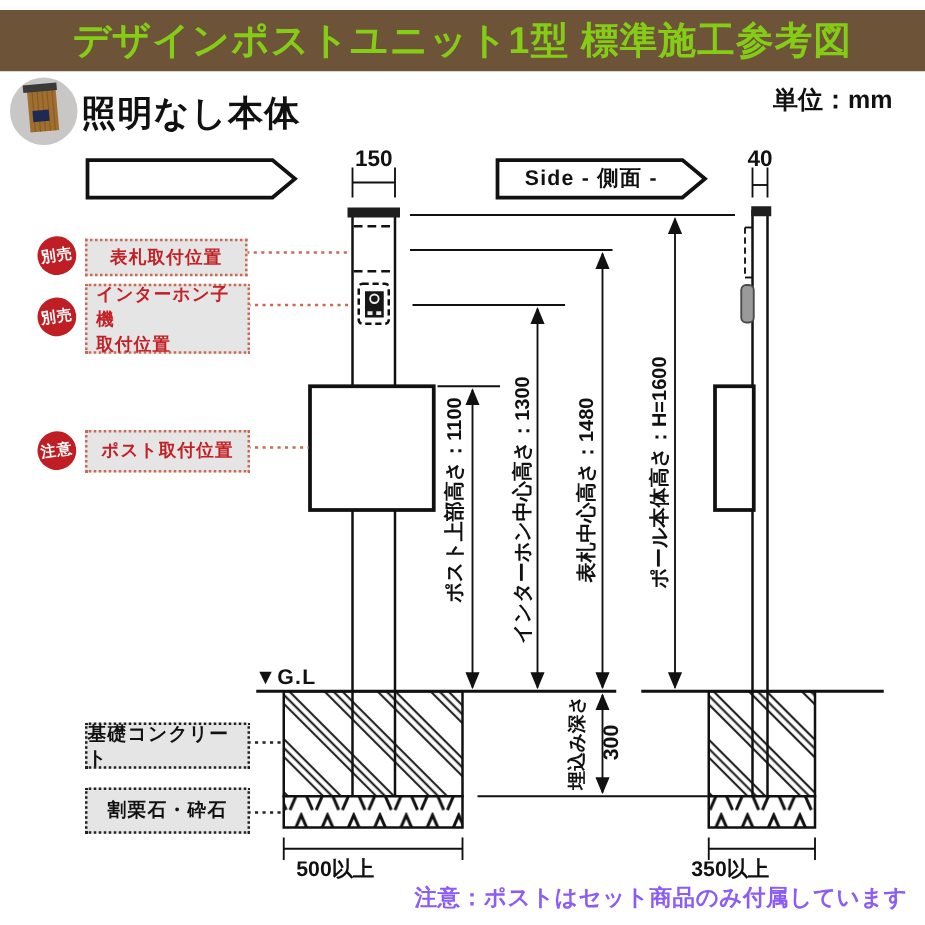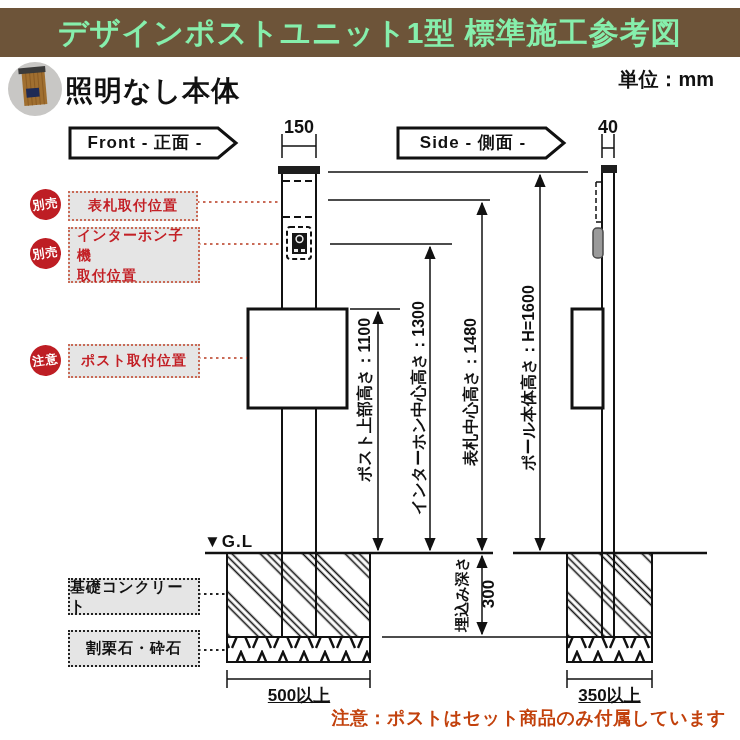--- a/index.html
+++ b/index.html
@@ -1,39 +1,39 @@
 <!DOCTYPE html>
 <html><head>
 <meta charset="utf-8">
 <style>
   html,body{margin:0;padding:0;background:#fff;}
   #stage{position:relative;width:740px;height:740px;background:#fff;overflow:hidden;
          font-family:"Liberation Sans","DejaVu Sans",sans-serif;color:#111;}
   #linework{position:absolute;left:0;top:0;}
   .abs{position:absolute;}
-  .banner{left:0;top:8px;width:740px;height:49px;background:#6d5439;color:#86efac;
+  .banner{left:0;top:8px;width:740px;height:49px;background:#6d5439;color:#84cc16;
           font-size:30px;font-weight:bold;letter-spacing:1px;text-align:center;line-height:49px;}
   .unit{right:26px;top:66px;font-size:20px;font-weight:bold;}
   .product-heading{left:65px;top:72px;font-size:28px;font-weight:bold;letter-spacing:1px;font-family:Liberation Mono, monospace;}
   .view-label{width:150px;height:30px;line-height:30px;text-align:center;
               font-size:17px;font-weight:bold;letter-spacing:1px;}
   .dim{font-weight:bold;font-size:18px;text-align:center;}
   .rot{transform:rotate(-90deg);transform-origin:center;height:22px;line-height:22px;
        text-align:center;font-weight:bold;font-size:16px;white-space:nowrap;}
   .badge{width:31px;height:31px;border-radius:50%;background:#be1e24;color:#fff;
          font-size:12px;font-weight:bold;display:flex;align-items:center;justify-content:center;
          transform:rotate(-8deg);letter-spacing:1px;}
   .callout{border:2px dotted #c96a56;color:#c32026;background:#e5e5e5;font-weight:bold;
            font-size:14px;display:flex;align-items:center;justify-content:center;
            letter-spacing:1px;}
   .callout.dark{border-color:#222;color:#111;font-size:15px;}
   .callout .two-line{line-height:1.45;text-align:left;width:100%;padding-left:7px;}
   .gl{font-size:17px;font-weight:bold;letter-spacing:1px;}
-  .footing-dim{font-size:17px;font-weight:bold;text-align:center;text-decoration:underline;}
-  .note{right:14px;top:706px;color:#c2410c;font-size:18px;font-weight:bold;letter-spacing:.5px;}
+  .footing-dim{font-size:17px;font-weight:bold;text-align:left;}
+  .note{right:14px;top:706px;color:#8b5cf6;font-size:18px;font-weight:bold;letter-spacing:.5px;}
 </style>
 </head>
 <body>
 
 <div id="stage">
 
   <svg id="linework" width="740" height="740" viewBox="0 0 740 740">
     <defs>
       <marker id="ah" viewBox="0 0 10 10" refX="9" refY="5" markerWidth="9" markerHeight="9" orient="auto-start-reverse">
         <path d="M0,0.8 L10,5 L0,9.2 z" fill="#111"></path>
@@ -151,21 +151,20 @@
       <line x1="198" y1="594" x2="226" y2="594" stroke="#222"></line>
       <line x1="198" y1="650" x2="226" y2="650" stroke="#222"></line>
     </g>
   </svg>
 
   <div class="abs banner">デザインポストユニット1型 標準施工参考図</div>
 
   <div class="abs unit">単位：mm</div>
   <div class="abs product-heading">照明なし本体</div>
 
-  <div class="abs view-label" style="left:70px;top:128px;">Front - 正面 -</div>
   <div class="abs view-label" style="left:398px;top:128px;">Side - 側面 -</div>
 
   <div class="abs dim" style="left:282px;top:117px;width:34px;">150</div>
   <div class="abs dim" style="left:590px;top:117px;width:36px;">40</div>
 
   <div class="abs badge" style="left:30px;top:189px;">別売</div>
   <div class="abs callout" style="left:68px;top:191px;width:126px;height:26px;">表札取付位置</div>
 
   <div class="abs badge" style="left:30px;top:238px;">別売</div>
   <div class="abs callout" style="left:68px;top:227px;width:128px;height:52px;">

